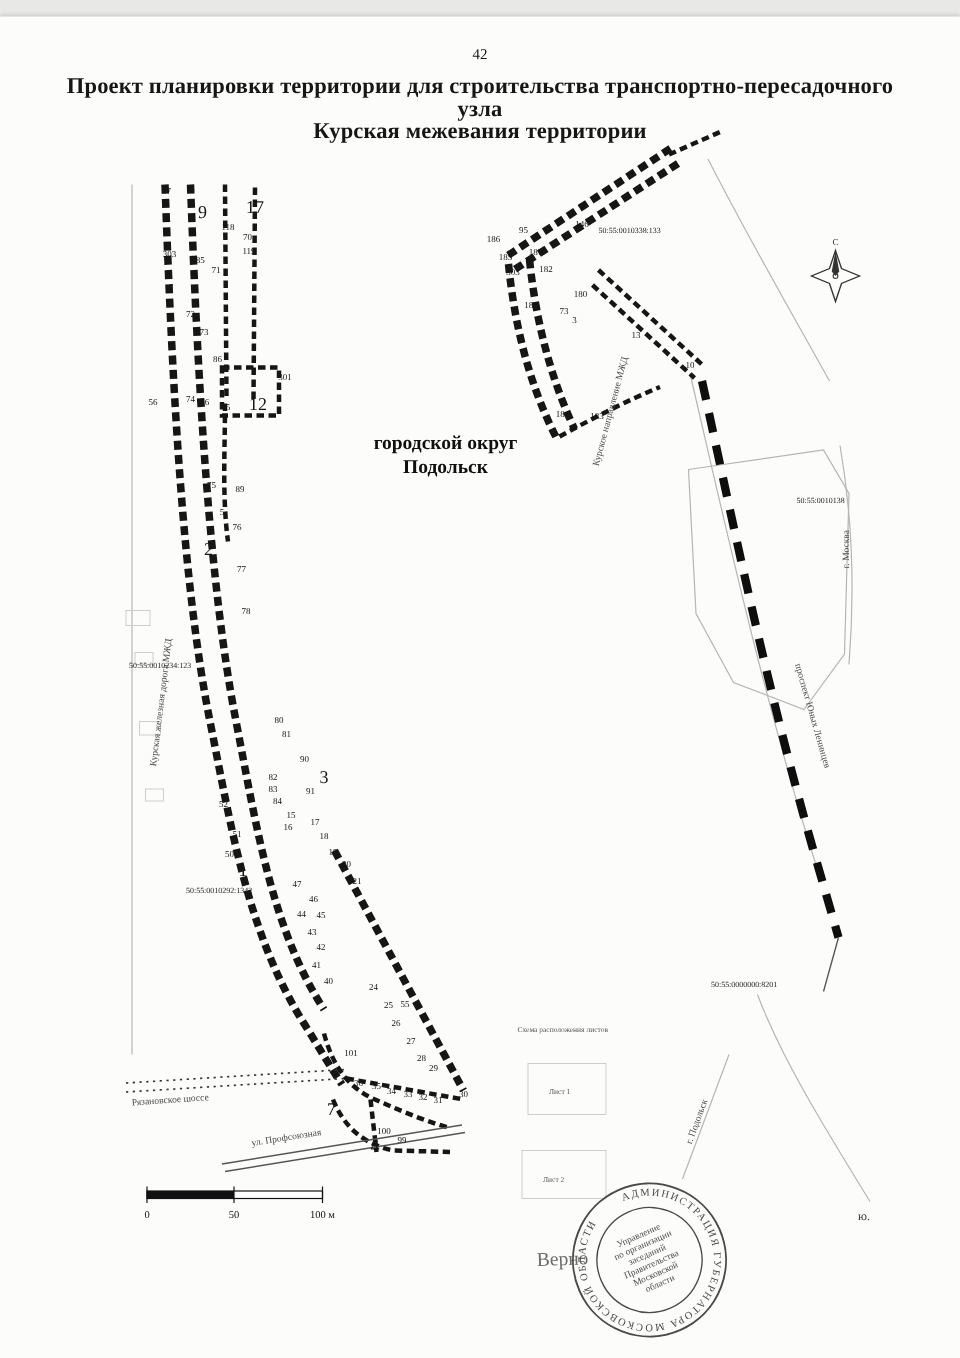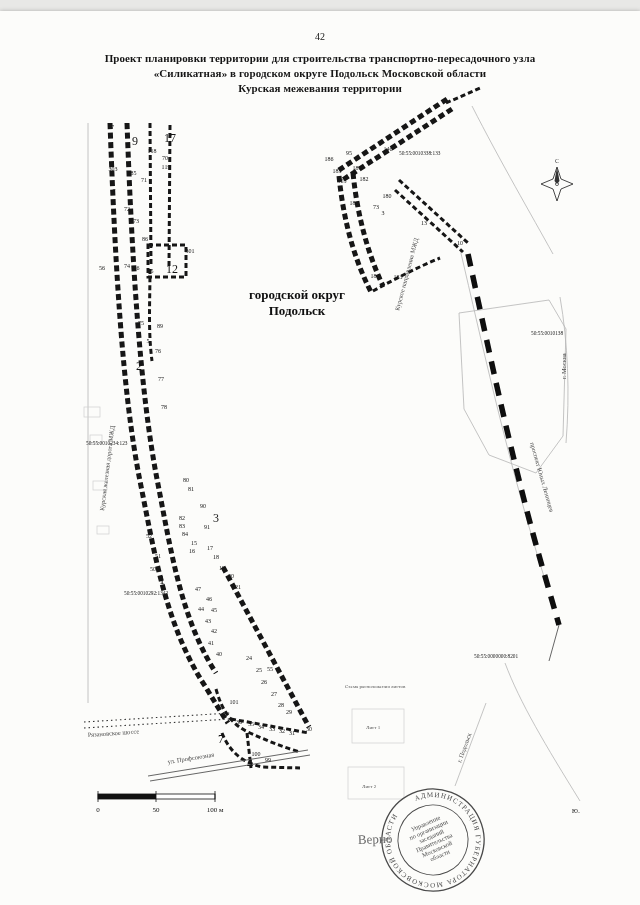--- a/index.html
+++ b/index.html
@@ -4,21 +4,21 @@
 <style>
   html,body{margin:0;padding:0;background:#e8e8e6;}
   .page{
     position:relative;width:640px;height:905px;margin:11px auto;
     background:var(--paper,#fcfcfa);overflow:hidden;
     font-family:"Liberation Serif",serif;color:var(--ink,#161616);
     box-shadow:0 0 4px rgba(0,0,0,.25);
   }
   .page-number{position:absolute;top:20px;left:0;right:0;text-align:center;font-size:10px;}
   .title-block{position:absolute;top:40px;left:36px;right:36px;}
-  .title-line{font-weight:bold;font-size:11px;line-height:15px;text-align:center;letter-spacing:.1px;}
+  .title-line{font-weight:bold;font-size:15px;line-height:15px;text-align:center;letter-spacing:.1px;}
   svg.map{position:absolute;left:0;top:0;}
   svg text{user-select:none;font-family:"Liberation Serif",serif;}
   .parcel{font-size:6px;fill:var(--ink,#161616);text-anchor:middle;}
   .parcel.big{font-size:12px;}
   .cadastral{font-size:5.3px;fill:#222;}
   .road{font-size:6.4px;fill:#4a4a4a;}
   .note{font-size:5px;fill:#555;}
   .district{font-size:13px;font-weight:bold;text-anchor:middle;fill:#101010;}
   .scalelabel{font-size:7px;text-anchor:middle;fill:#111;}
   .compass-label{font-size:6px;text-anchor:middle;fill:#333;}
@@ -37,21 +37,20 @@
 </style>
 </head>
 <body>
 
 <div class="page">
 
   <div class="page-number">42</div>
 
   <div class="title-block">
     <div class="title-line">Проект планировки территории для строительства транспортно-пересадочного узла</div>
-    <div class="title-line">«Силикатная» в городском округе Подольск Московской области</div>
     <div class="title-line">Курская межевания территории</div>
   </div>
 
   <svg class="map" width="640" height="905" viewBox="0 0 640 905" xmlns="http://www.w3.org/2000/svg">
 
     <defs>
       <path id="ringPath" d="M0,-43 A43,43 0 1 1 0,43 A43,43 0 1 1 0,-43" fill="none"></path>
     </defs>
 
     <g>

